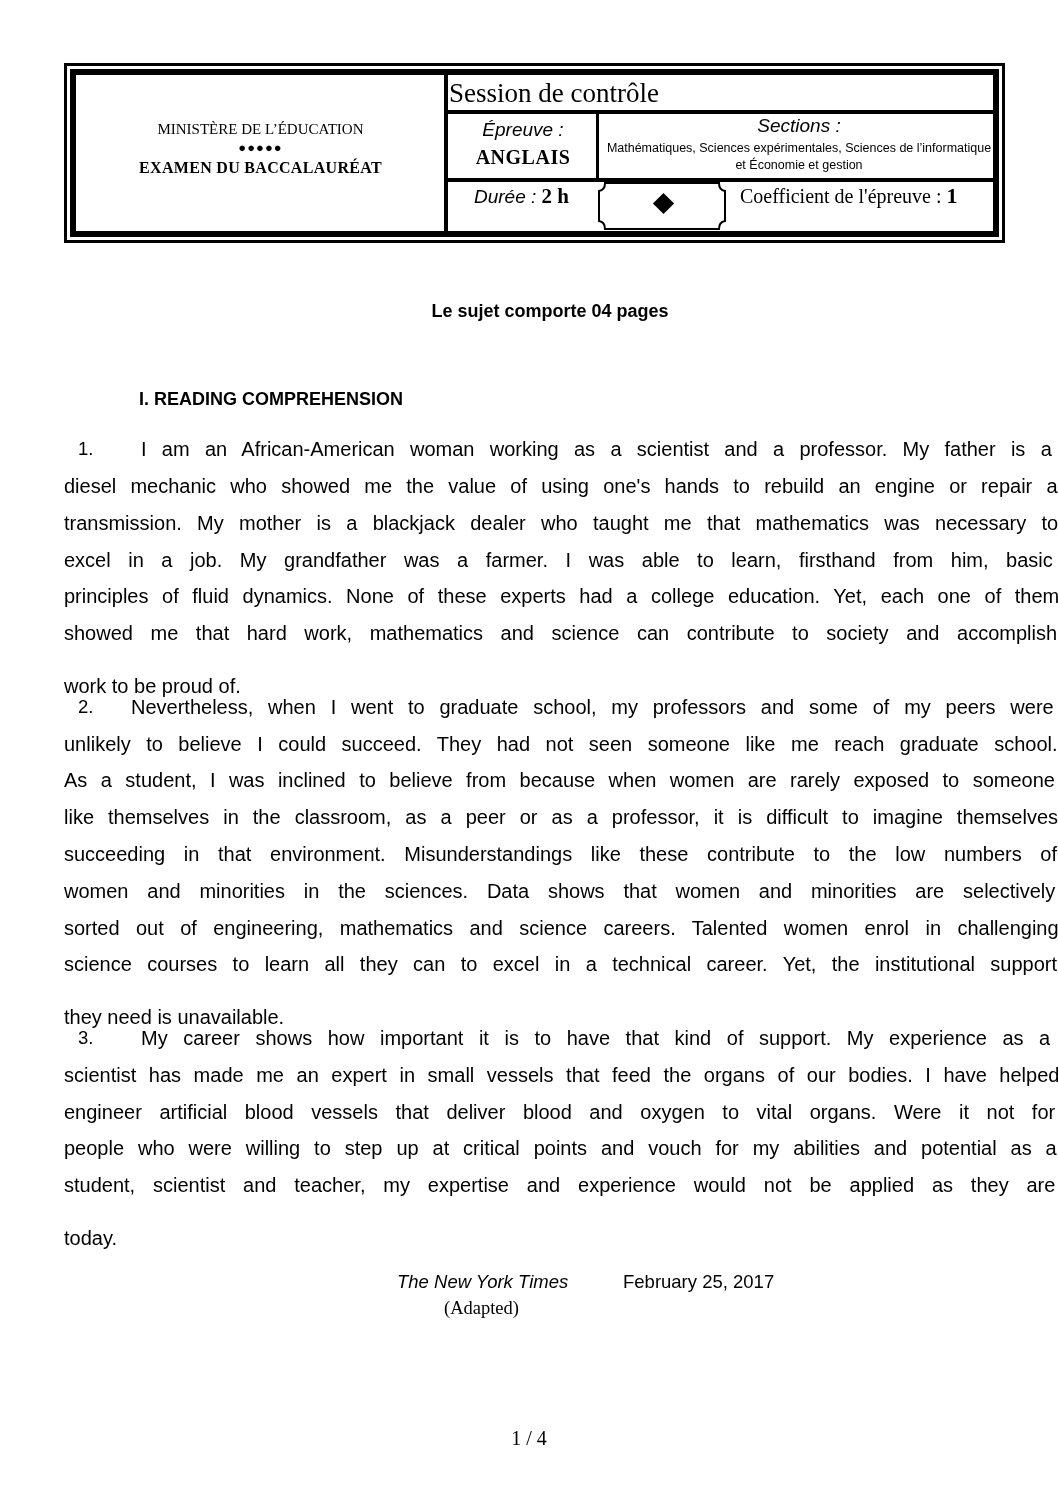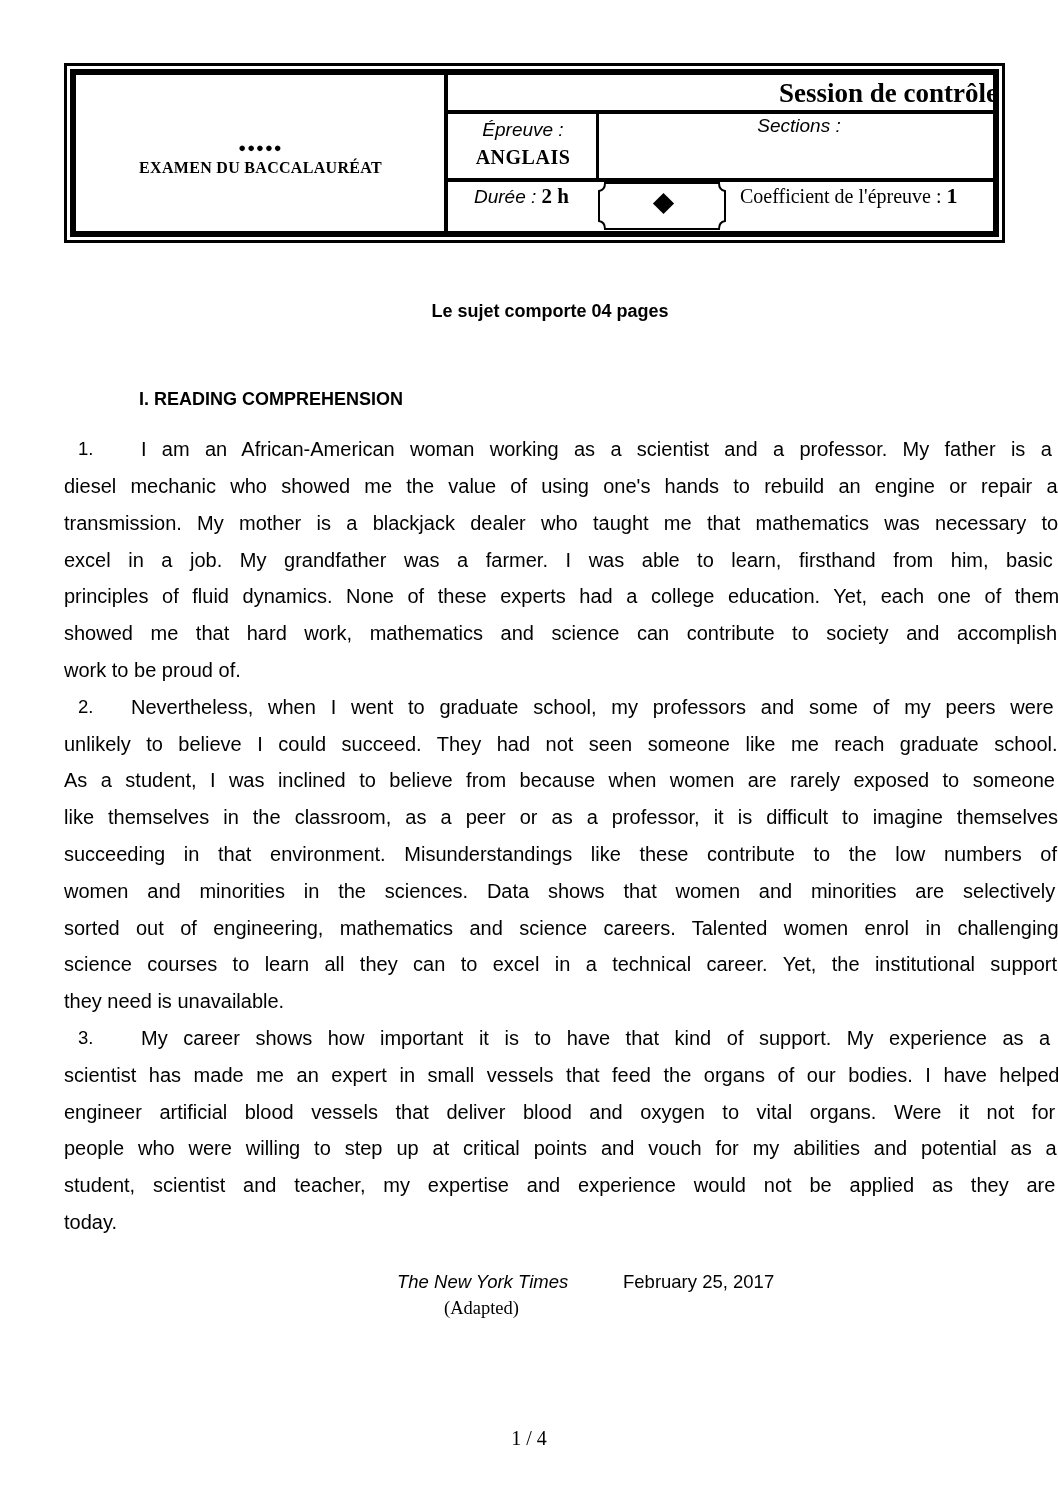--- a/index.html
+++ b/index.html
@@ -13,22 +13,22 @@
   .vline { position: absolute; background: #000; }
   .hline { position: absolute; background: #000; }
 
   .left-block { position: absolute; left: 76px; top: 75px; width: 369px; height: 156px;
                 font-family: "Liberation Serif", "DejaVu Serif", serif; text-align: center; }
   .lb-line { position: absolute; left: 0; width: 100%; font-size: 15px; line-height: 18px; letter-spacing: 0; }
   .lb-bold { font-weight: bold; font-size: 16px; letter-spacing: 0.3px; }
   .dots { font-size: 13px; letter-spacing: 1px; }
 
   .session-title { position: absolute; left: 449px; top: 75px; width: 549px; height: 36px;
-                   font-family: "Liberation Serif", "DejaVu Serif", serif; font-weight: bold; font-size: 27px;
-                   text-align: right; line-height: 36px; }
+                   font-family: "Liberation Serif", "DejaVu Serif", serif; font-weight: normal; font-size: 27px;
+                   text-align: left; line-height: 36px; }
 
   .epreuve-cell { position: absolute; left: 449px; top: 114px; width: 148px; height: 81px; text-align: center; }
   .epreuve-label { font-family: "Liberation Sans", "DejaVu Sans", sans-serif; font-style: italic; font-size: 19px;
                    position: absolute; left: 0; right: 0; top: 4px; line-height: 24px; }
   .epreuve-value { font-family: "Liberation Serif", "DejaVu Serif", serif; font-weight: bold; font-size: 20px;
                    position: absolute; left: 0; right: 0; top: 31px; line-height: 24px; letter-spacing: 0.5px; }
 
   .sections-cell { position: absolute; left: 600px; top: 114px; width: 398px; height: 64px; text-align: center; }
   .sections-label { font-family: "Liberation Sans", "DejaVu Sans", sans-serif; font-style: italic; font-size: 19px;
                     position: absolute; left: 0; right: 0; top: 1px; line-height: 22px; }
@@ -49,21 +49,21 @@
   .coef-value { font-weight: bold; font-size: 22px; }
 
   
   .pages-note { position: absolute; left: 0; width: 1100px; top: 299px; text-align: center;
                 font-family: "Liberation Sans", "DejaVu Sans", sans-serif; font-weight: bold; font-size: 18px; line-height: 24px; }
   .section-heading { position: absolute; left: 139px; top: 387px; font-family: "Liberation Sans", "DejaVu Sans", sans-serif;
                      font-weight: bold; font-size: 18px; line-height: 24px; white-space: nowrap; }
 
   .line { position: absolute; left: 64px; width: 930px; font-family: "Liberation Sans", "DejaVu Sans", sans-serif;
           font-size: 20px; line-height: 24px; text-align: justify; text-align-last: justify; white-space: nowrap; }
-  .line.last { text-align-last: left; }
+  .line.last { text-align-last: left; margin-top: 16px; }
   .line.first { left: 141px; width: 853px; }
   .para-num { position: absolute; left: 78px; font-family: "Liberation Sans", "DejaVu Sans", sans-serif;
               font-size: 18.5px; line-height: 24px; }
   
   .line span.j { display: block; text-align: justify; text-align-last: justify; }
   .line.last span.j { text-align-last: left; }
 
   .source { position: absolute; left: 397px; top: 1270px; font-family: "Liberation Sans", "DejaVu Sans", sans-serif;
             font-size: 18.5px; line-height: 24px; white-space: nowrap; }
   .source-name { font-style: italic; }
@@ -80,33 +80,35 @@
 
 <div class="frame-outer"></div>
 <div class="frame-inner"></div>
 
 <div class="vline" style="left:444px; top:75px; width:4px; height:156px;"></div>
 <div class="hline" style="left:448px; top:110px; width:550px; height:4px;"></div>
 <div class="vline" style="left:596px; top:114px; width:3px; height:65px;"></div>
 <div class="hline" style="left:448px; top:178px; width:550px; height:4px;"></div>
 
 <div class="left-block">
+  <div class="lb-line" style="top:45px;">MINISTÈRE DE L’ÉDUCATION</div>
   <div class="lb-line dots" style="top:64px;">●●●●●</div>
   <div class="lb-line lb-bold" style="top:84px;">EXAMEN DU BACCALAURÉAT</div>
 </div>
 
 <div class="session-title">Session de contrôle</div>
 
 <div class="epreuve-cell">
   <div class="epreuve-label">Épreuve :</div>
   <div class="epreuve-value">ANGLAIS</div>
 </div>
 
 <div class="sections-cell">
   <div class="sections-label">Sections :</div>
+  <div class="sections-value">Mathématiques, Sciences expérimentales, Sciences de l’informatique et Économie et gestion</div>
 </div>
 
 <div class="duree-cell">
   <div class="duree-label"><span>Durée : </span><span class="duree-value">2 h</span></div>
 </div>
 
 <svg class="badge-box" viewBox="0 0 130 50" width="130" height="50">
   <path d="M8 2 H122 Q122 9 128 10 V40 Q122 41 122 48 H8 Q8 41 2 40 V10 Q8 9 8 2 Z" fill="none" stroke="#000" stroke-width="2"></path>
 </svg>
 <div class="diamond"></div>

